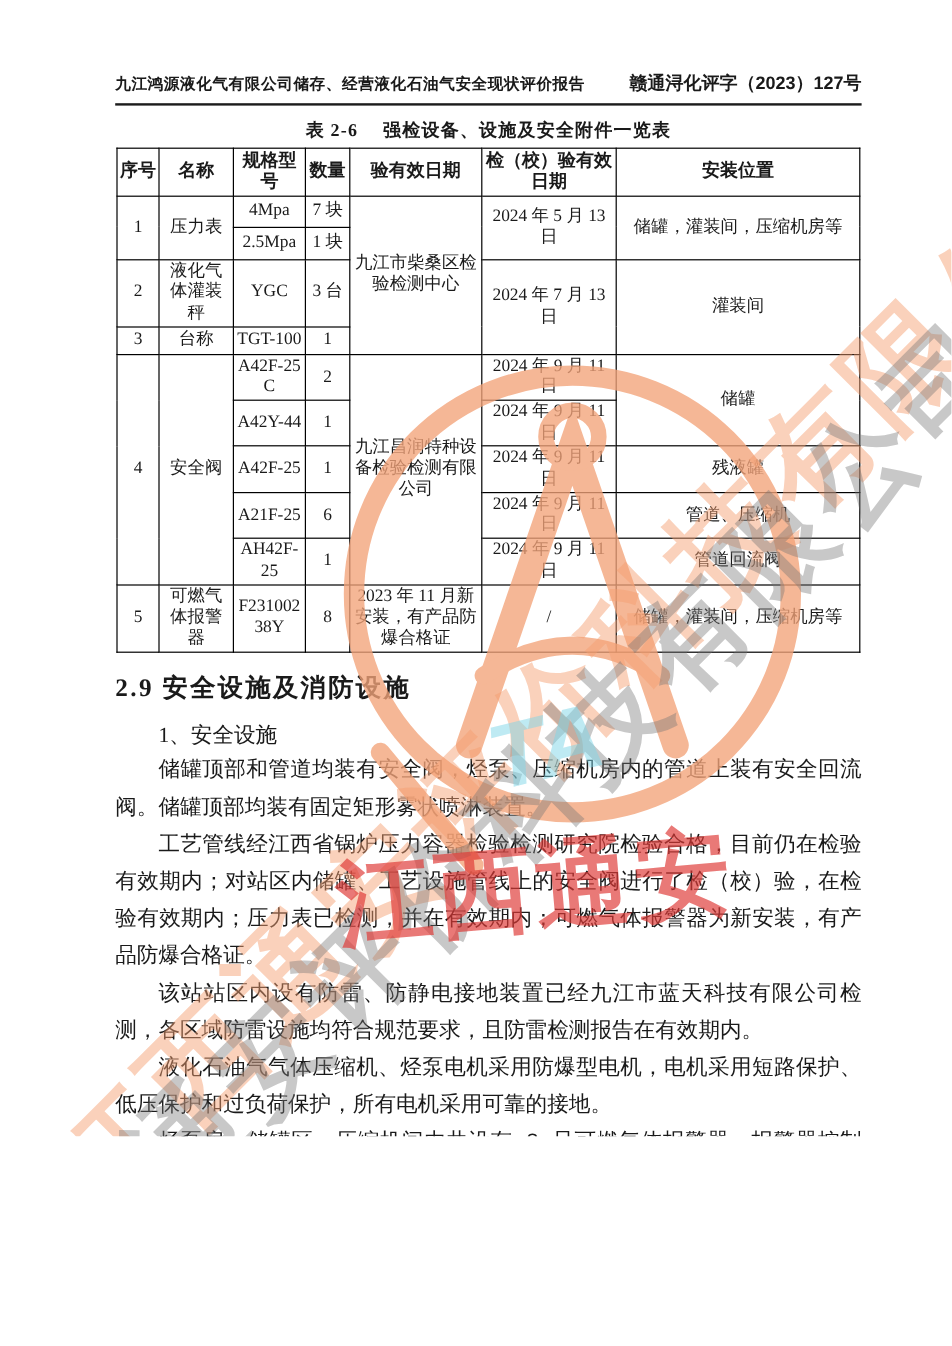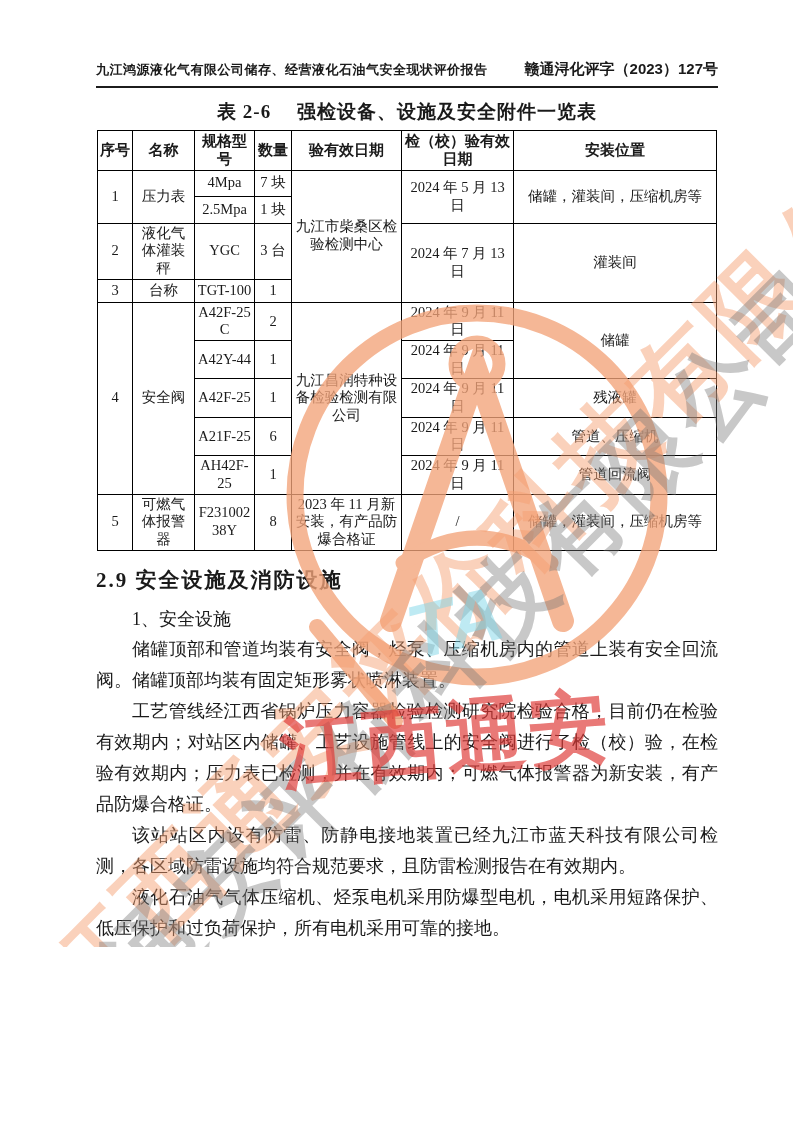--- a/index.html
+++ b/index.html
@@ -15,21 +15,21 @@
   .doc-header {
     display:flex; justify-content:space-between; align-items:flex-end;
     padding-top:60px; padding-bottom:7px;
     border-bottom:2px solid #1c1c1c;
   }
   .doc-header .left  { font-family:"Liberation Sans","DejaVu Sans",sans-serif; font-weight:700; font-size:13px; letter-spacing:.5px; }
   .doc-header .right { font-family:Liberation Sans, sans-serif; font-weight:700; font-size:15px; white-space:nowrap;text-align:center; }
 
   
   .table-title {
-    text-align:center; font-weight:700; font-size:19px;
+    text-align:center; font-weight:700; font-size:15px;
     margin-top:11px; letter-spacing:1px;
   }
 
   
   table.insp {
     border-collapse:collapse; table-layout:fixed;
     width:619px; margin-top:5px; margin-left:1px;
     border:1.5px solid #000;
   }
   table.insp th, table.insp td {

